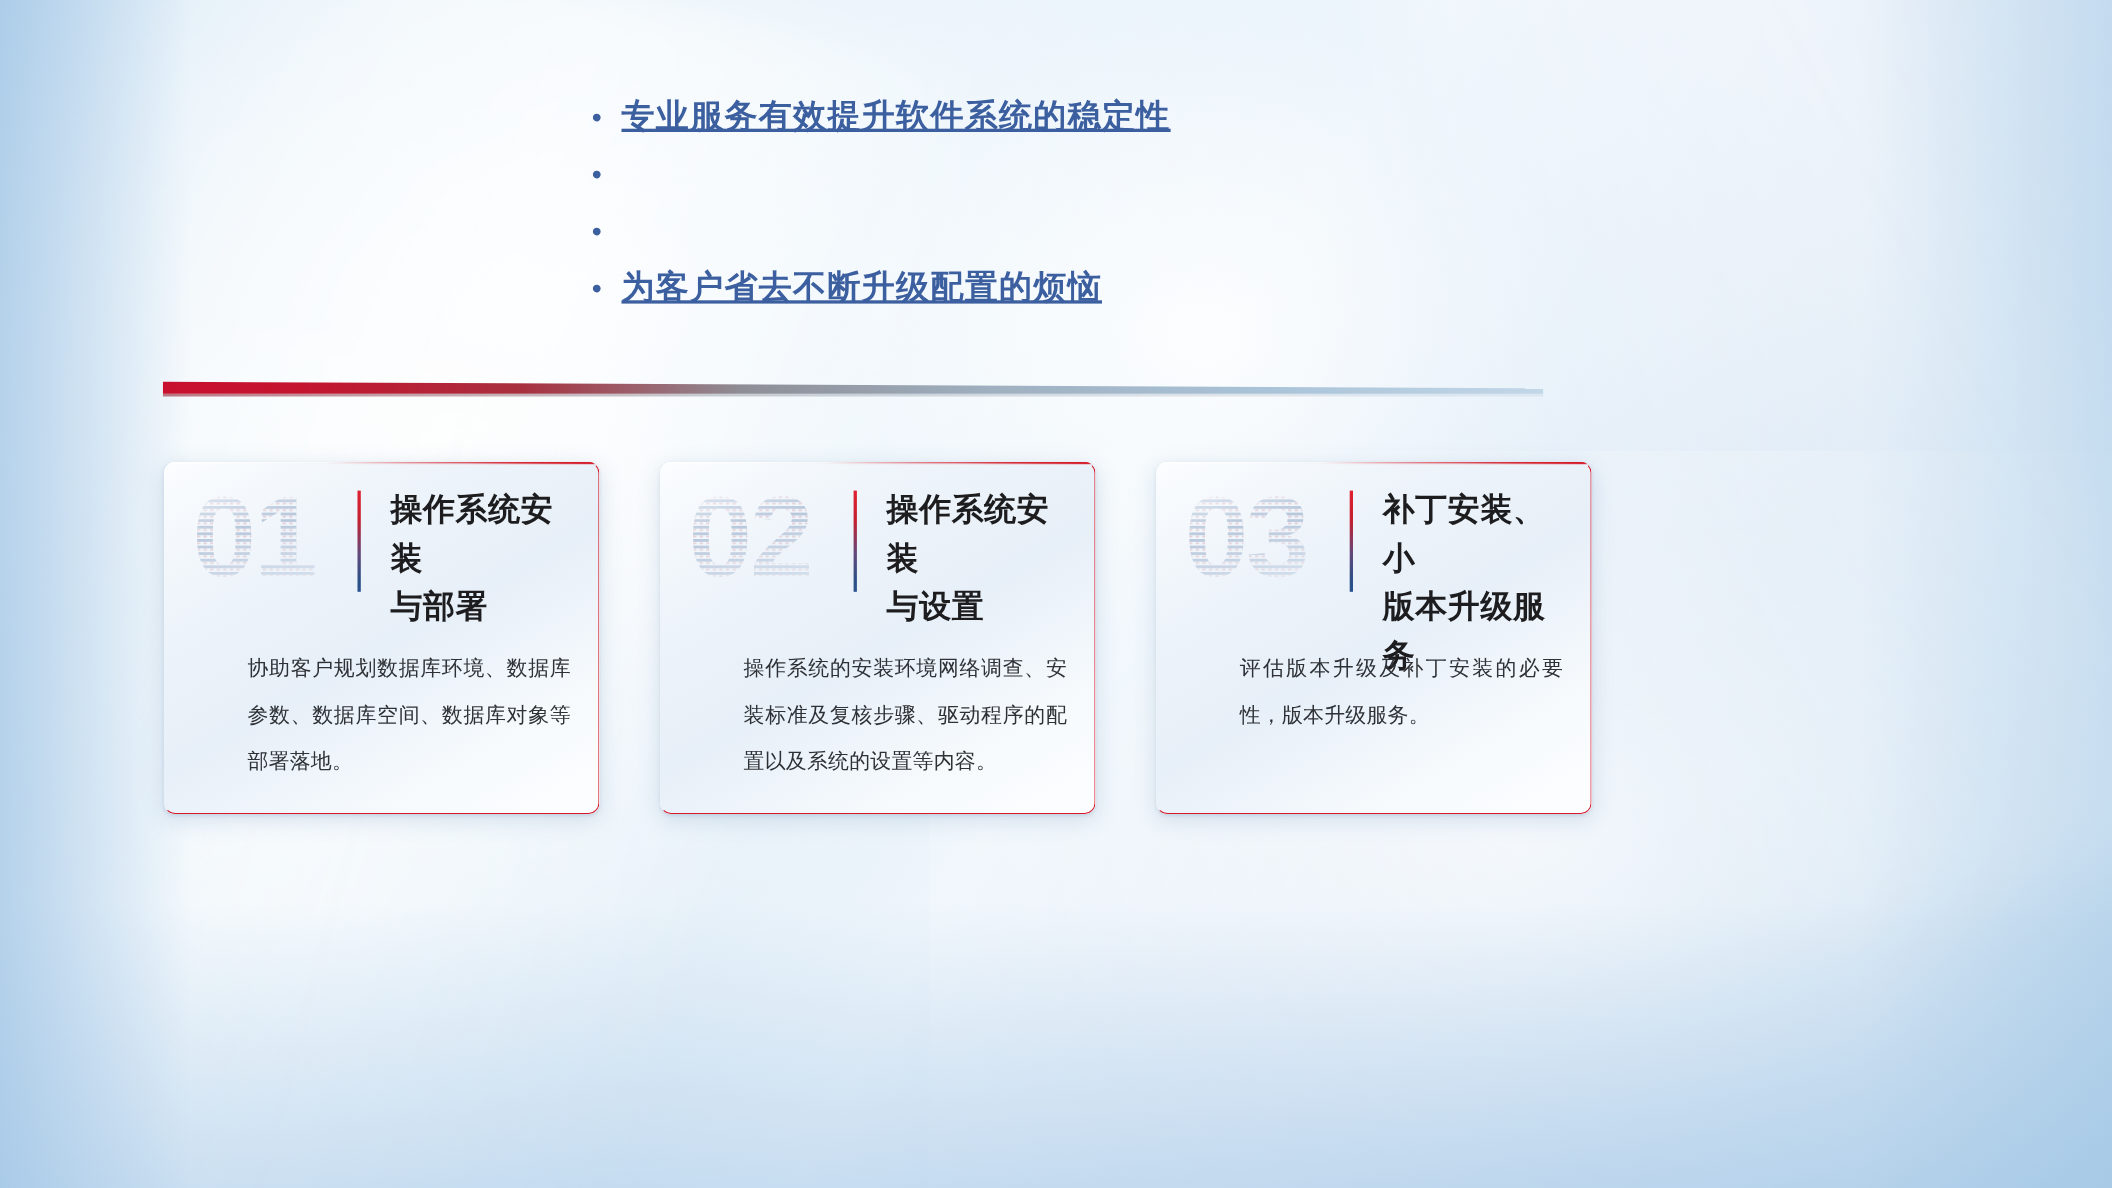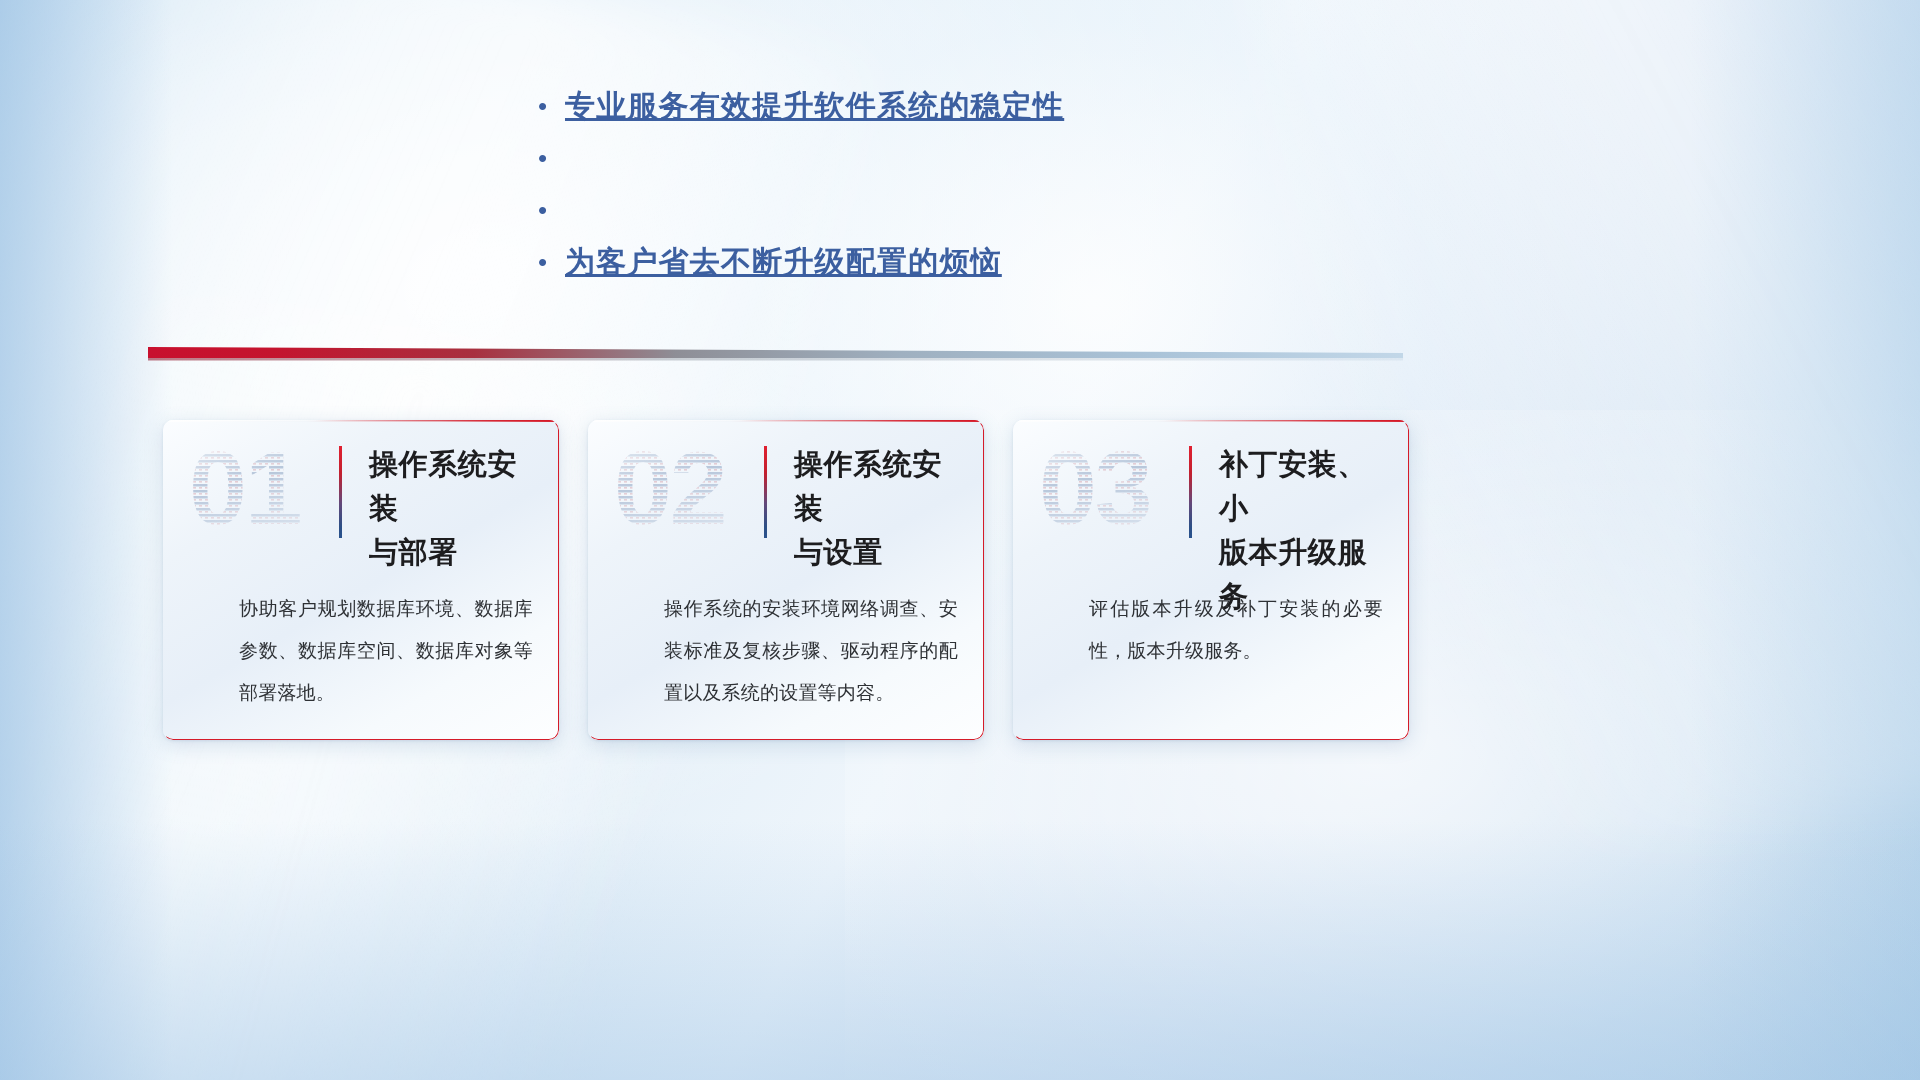--- a/index.html
+++ b/index.html
@@ -70,21 +70,21 @@
   .bullet-text {
     font-size:30px; line-height:40px; color:#3c5fa0;
     letter-spacing:1.2px; font-weight:600; white-space:nowrap;text-decoration:underline;
   }
 
   
   #divider-wrap { position:absolute; left:148px; top:345px; width:1255px; height:22px; }
   #divider-wrap svg { display:block; }
 
   
-  #cards { position:absolute; left:163px; top:420px; width:1300px; height:325px; display:flex; gap:29px; }
+  #cards { position:absolute; left:149px; top:420px; width:1300px; height:325px; display:flex; gap:55px; }
   .card {
     position:relative; width:396px; height:320px; border-radius:10px;
     background:linear-gradient(150deg,#fbfdff 0%,#eef4fa 26%,#e7eff8 52%,#f6fafd 78%,#fdfeff 100%);
     box-shadow:0 5px 20px rgba(86,126,170,.20), 0 1px 3px rgba(86,126,170,.16);
     overflow:hidden;
   }
   
   .card-accent {
     position:absolute; inset:0; border-radius:10px; pointer-events:none;
     border-top:1.6px solid transparent;

